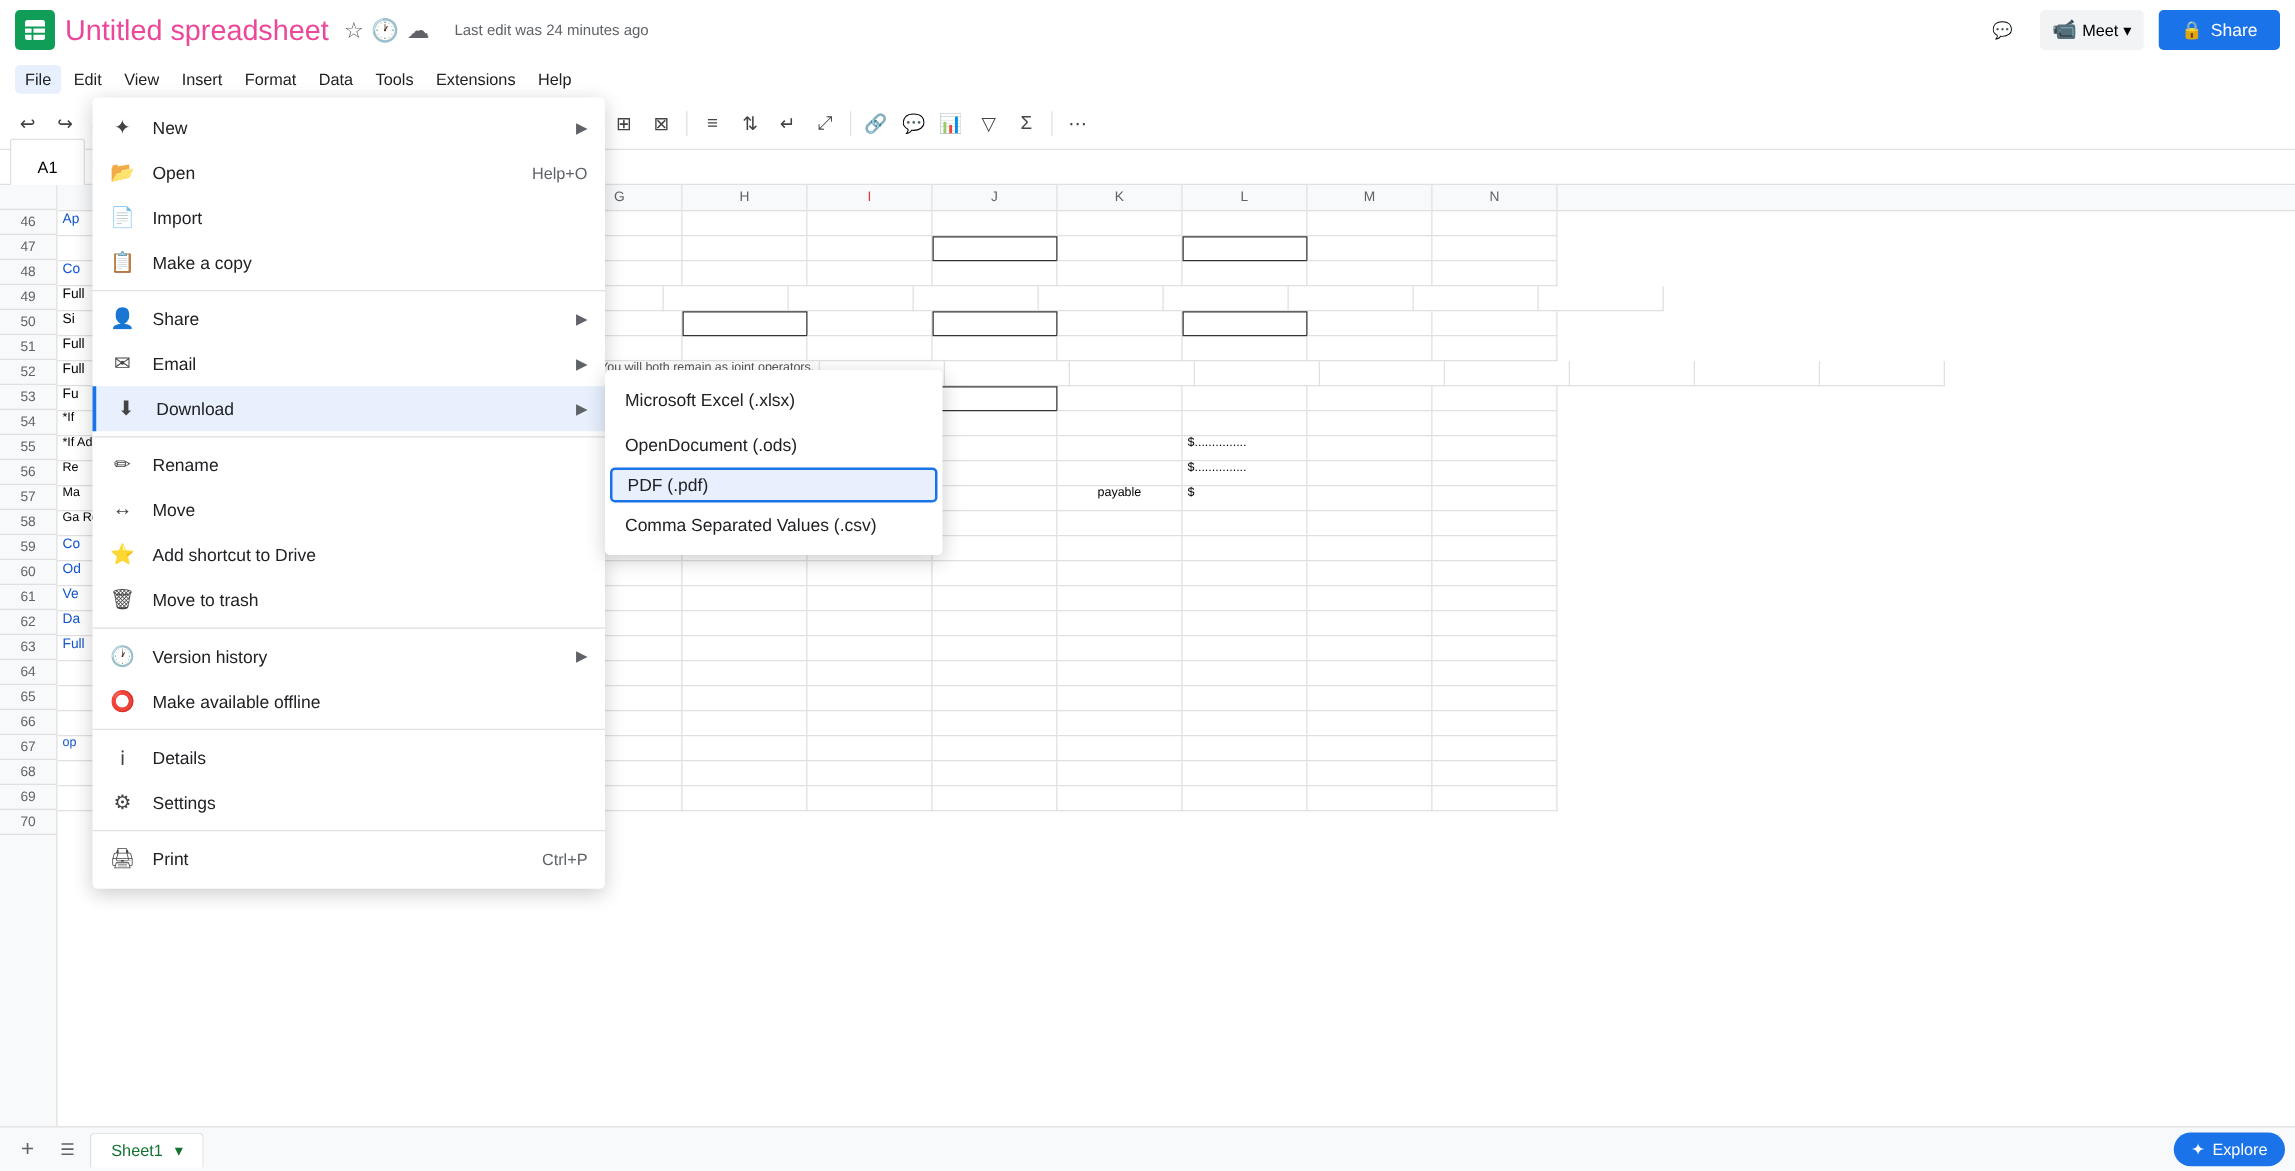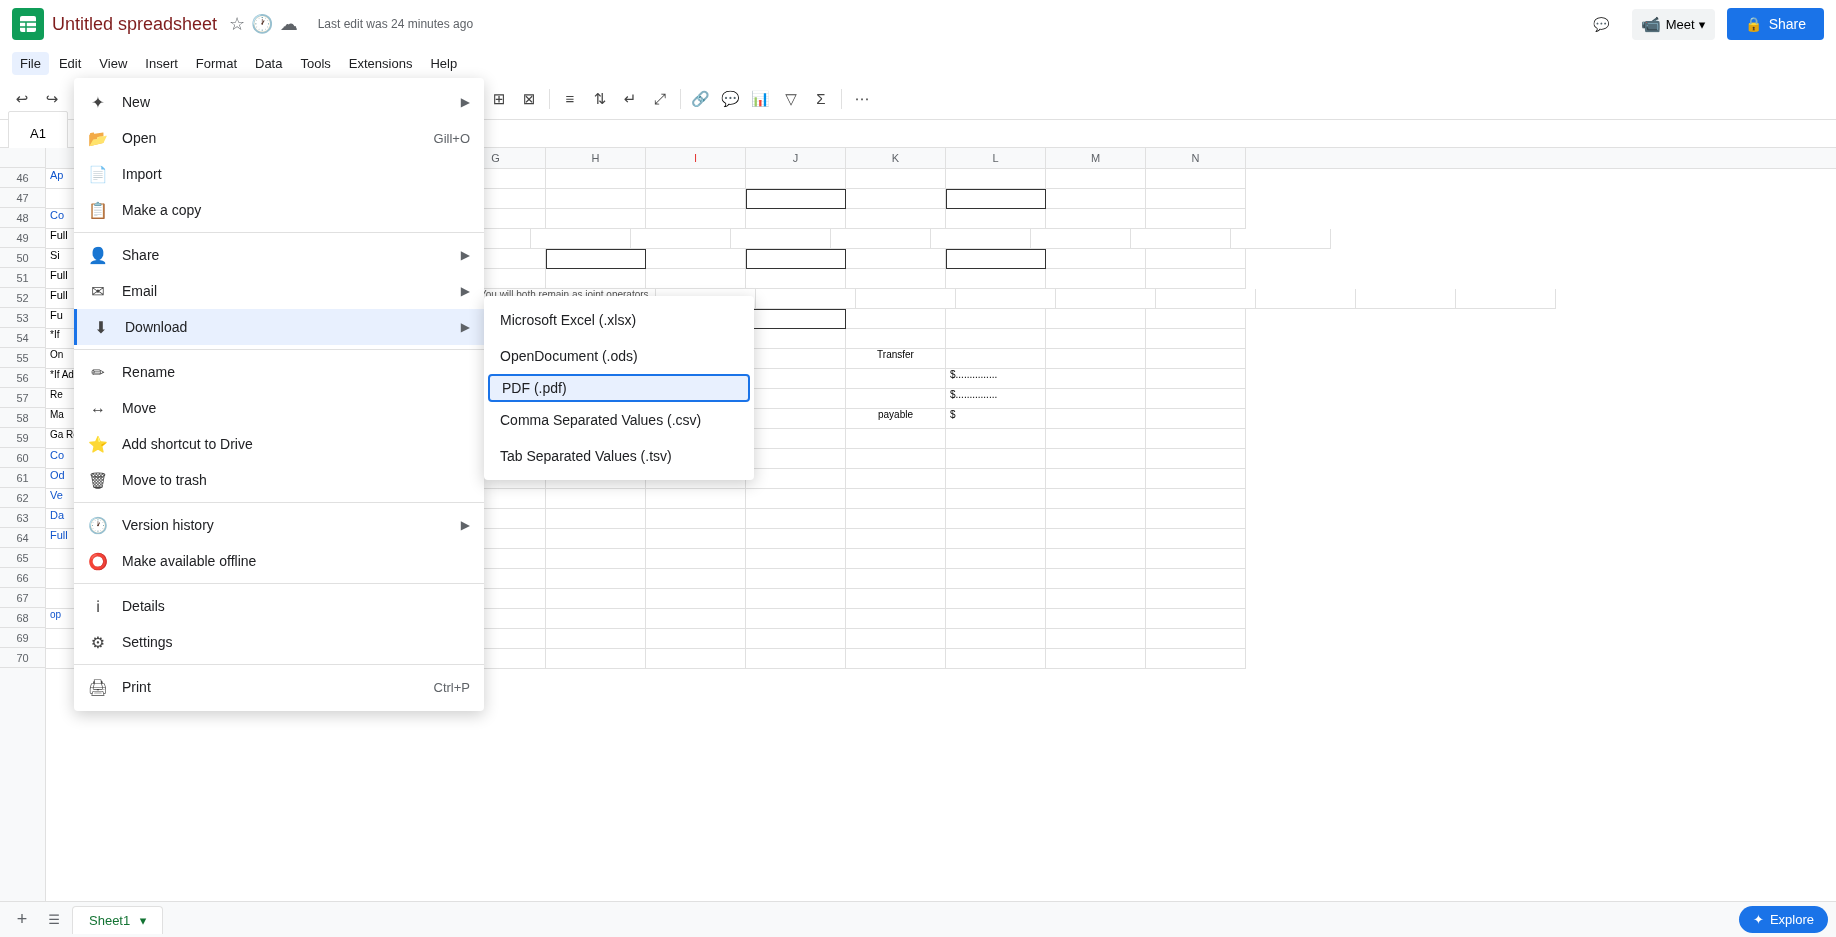--- a/index.html
+++ b/index.html
@@ -5,21 +5,21 @@
     * { margin: 0; padding: 0; box-sizing: border-box; }
     body { font-family: 'Arial', sans-serif; font-size: 13px; background: #fff; overflow: hidden; width: 1836px; height: 937px; }
 
     
     .top-bar {
       display: flex; align-items: center; padding: 6px 12px; height: 48px; gap: 8px;
     }
     .app-icon {
       width: 32px; height: 32px; background: #0f9d58; border-radius: 4px; display: flex; align-items: center; justify-content: center; flex-shrink: 0;
     }
-    .doc-title { font-size: 18px; color: #7f1d1d; margin-right: 4px; }
+    .doc-title { font-size: 23px; color: #ec4899; margin-right: 4px; }
     .top-icons { display: flex; gap: 6px; align-items: center; color: #5f6368; }
     .top-icons span { cursor: pointer; font-size: 18px; }
     .last-edit { margin-left: 12px; color: #5f6368; font-size: 12px; }
     .top-right { margin-left: auto; display: flex; align-items: center; gap: 12px; }
     .comments-btn { width: 36px; height: 36px; border-radius: 50%; border: none; background: transparent; cursor: pointer; display: flex; align-items: center; justify-content: center; }
     .meet-btn { display: flex; align-items: center; gap: 4px; border-radius: 4px; border: none; background: #f1f3f4; padding: 6px 10px; cursor: pointer; font-size: 13px; }
     .share-btn { background: #1a73e8; color: white; border: none; border-radius: 4px; padding: 8px 18px; cursor: pointer; font-size: 14px; font-weight: 500; display: flex; align-items: center; gap: 6px; }
 
     
     .menu-bar {
@@ -343,33 +343,20 @@
         <div class="cell"></div>
         <div class="cell"></div>
         <div class="cell"></div>
         <div class="cell"></div>
         <div class="cell"></div>
         <div class="cell"></div>
         <div class="cell"></div>
         <div class="cell"></div>
       </div>
       <div class="grid-row">
-        <div class="cell" style="font-size:10px;">On</div>
-        <div class="cell wide"></div>
-        <div class="cell"></div>
-        <div class="cell"></div>
-        <div class="cell"></div>
-        <div class="cell"></div>
-        <div class="cell"></div>
-        <div class="cell" style="font-size:10px;text-align:center;">Transfer</div>
-        <div class="cell"></div>
-        <div class="cell"></div>
-        <div class="cell"></div>
-      </div>
-      <div class="grid-row">
         <div class="cell" style="font-size:10px;">*If Adc</div>
         <div class="cell wide"></div>
         <div class="cell"></div>
         <div class="cell"></div>
         <div class="cell"></div>
         <div class="cell" style="font-size:10px;text-align:center;">fee</div>
         <div class="cell"></div>
         <div class="cell"></div>
         <div class="cell" style="font-size:10px;">$...............</div>
         <div class="cell"></div>
@@ -578,21 +565,21 @@
 
   <div class="menu-row">
     <span class="menu-icon">✦</span>
     <span class="menu-label">New</span>
     <span class="menu-arrow">▶</span>
   </div>
 
   <div class="menu-row">
     <span class="menu-icon">📂</span>
     <span class="menu-label">Open</span>
-    <span class="menu-shortcut">Gill+O</span>
+    <span class="menu-shortcut">Help+O</span>
   </div>
 
   <div class="menu-row">
     <span class="menu-icon">📄</span>
     <span class="menu-label">Import</span>
   </div>
 
   <div class="menu-row">
     <span class="menu-icon">📋</span>
     <span class="menu-label">Make a copy</span>
@@ -667,14 +654,13 @@
     <span class="menu-label">Print</span>
     <span class="menu-shortcut">Ctrl+P</span>
   </div>
 </div>
 
 <div class="download-submenu">
   <div class="submenu-item">Microsoft Excel (.xlsx)</div>
   <div class="submenu-item">OpenDocument (.ods)</div>
   <div class="submenu-item highlighted">PDF (.pdf)</div>
   <div class="submenu-item">Comma Separated Values (.csv)</div>
-  <div class="submenu-item">Tab Separated Values (.tsv)</div>
 </div>
 
 </body></html>

